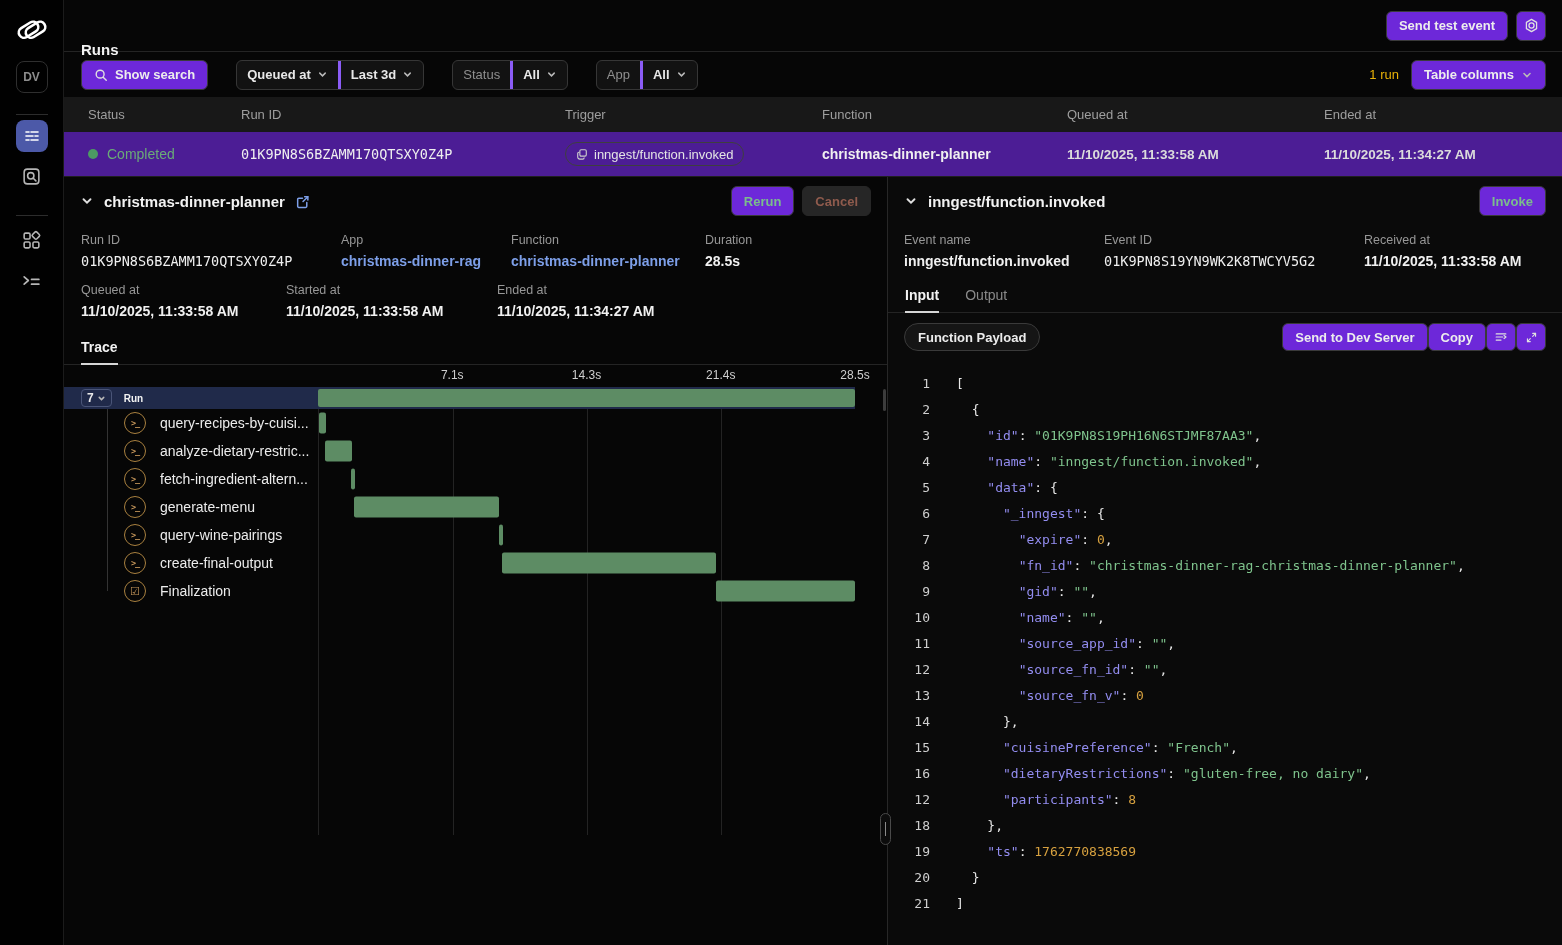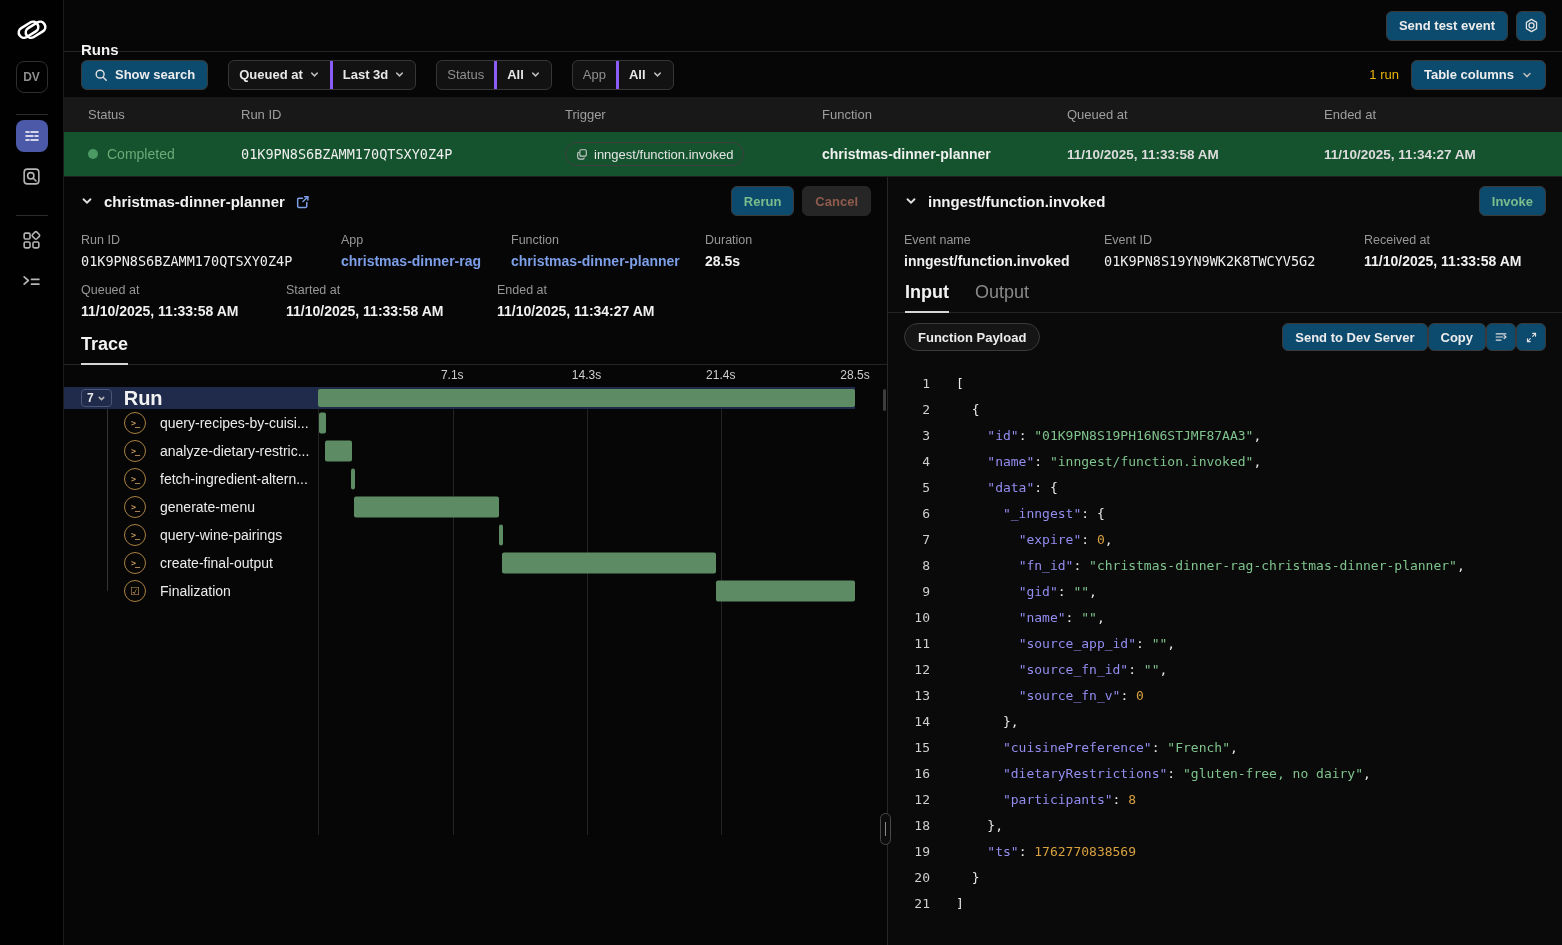--- a/index.html
+++ b/index.html
@@ -15,36 +15,36 @@
   .rail-hr.second { margin-top:23px; }
   .rail-item { margin-top:8px; width:32px; height:32px; border-radius:8px; display:flex; align-items:center; justify-content:center; cursor:pointer; }
   .rail-item.active { background:#4c59a8; margin-top:5px; }
   .rail-item svg { display:block; }
 
   
   .main { flex:1; display:flex; flex-direction:column; min-width:0; }
   .topbar { height:52px; flex:none; display:flex; align-items:center; padding:0 16px 0 17px; border-bottom:1px solid #242424; }
   .page-title { font-size:15px; font-weight:700; color:#f2f2f2;margin-top:47px; }
   .topbar-right { margin-left:auto; display:flex; align-items:center; gap:8px; }
-  .btn { height:30px; display:inline-flex; align-items:center; gap:7px; padding:0 12px; border:1px solid #3a3a3a; border-radius:6px; background:#0c4a6e; color:#ededed; font-size:13px; font-weight:600; cursor:pointer; white-space:nowrap; }
+  .btn { height:30px; display:inline-flex; align-items:center; gap:7px; padding:0 12px; border:1px solid #3a3a3a; border-radius:6px; background:#6d28d9; color:#ededed; font-size:13px; font-weight:600; cursor:pointer; white-space:nowrap; }
   .btn.icon-only { width:30px; padding:0; justify-content:center; }
 
-  .filterbar { height:45px; flex:none; display:flex; align-items:center; gap:20px; padding:0 16px 0 17px; }
+  .filterbar { height:45px; flex:none; display:flex; align-items:center; gap:28px; padding:0 16px 0 17px; }
   .split { height:30px; display:flex; align-items:stretch; border:1px solid #363636; border-radius:6px; background:#121212; overflow:hidden; cursor:pointer; }
   .split .seg { display:flex; align-items:center; gap:6px; padding:0 10px; font-size:13px; font-weight:600; }
   .split .seg + .seg { border-left:3px solid #8b5cf6; }
   .split .muted { color:#8f8f8f; font-weight:400; }
   .chev { color:#b8b8b8; flex:none; }
   .filter-right { margin-left:auto; display:flex; align-items:center; gap:12px; }
   .run-count { font-size:13px; color:#eab308; }
 
   
   .tgrid { display:grid; grid-template-columns:153px 324px 257px 245px 257px 1fr; align-items:center; padding-left:24px; }
   .thead { height:35px; background:#181818; color:#9e9e9e; font-size:13px; flex:none; }
-  .trow { height:45px; background:#14532d; border-bottom:1px solid #1f1f1f; flex:none; cursor:pointer; }
+  .trow { height:45px; background:#4c1d95; border-bottom:1px solid #1f1f1f; flex:none; cursor:pointer; }
   .status-cell { display:flex; align-items:center; gap:9px; }
   .dot { width:10px; height:10px; border-radius:50%; background:#4c9a63; }
   .status-text { color:#6aaa78; font-size:14px; font-weight:500; }
   .mono { font-family:"DejaVu Sans Mono", monospace; }
   .runid-cell { font-size:13.5px; color:#efefef; }
   .pill { display:inline-flex; align-items:center; gap:6px; height:24px; padding:0 10px; border:1px solid #3f3f3f; border-radius:12px; font-size:13px; color:#e4e4e4; max-width:100%; }
   .fn-cell { font-weight:700; font-size:14px; color:#f0f0f0; }
   .ts-cell { font-weight:600; font-size:13.5px; color:#dcdcdc; }
 
   
@@ -60,39 +60,39 @@
 
   .meta-label { font-size:12.5px; color:#979797; margin-bottom:6px; }
   .meta-value { font-size:14px; font-weight:700; color:#f0f0f0; }
   .meta-value.mono { font-size:13.5px; font-weight:500; }
   .meta-value.link { color:#7d9fe8; font-weight:600; cursor:pointer; }
   .meta-row1 { display:grid; grid-template-columns:260px 170px 194px 1fr; padding:8px 0 10px 17px; }
   .meta-row2 { display:grid; grid-template-columns:205px 211px 1fr; padding:4px 0 14px 17px; }
   .rmeta { display:grid; grid-template-columns:200px 260px 1fr; padding:8px 0 12px 16px; }
 
   .tabbar { height:32px; flex:none; border-bottom:1px solid #242424; display:flex; align-items:flex-end; gap:26px; padding:0 17px; }
-  .tab { font-size:18px; padding-bottom:9px; color:#8a8a8a; cursor:pointer; position:relative; }
+  .tab { font-size:14px; padding-bottom:9px; color:#8a8a8a; cursor:pointer; position:relative; }
   .tab.active { color:#f2f2f2; font-weight:600; }
   .tab.active::after { content:""; position:absolute; left:0; right:0; bottom:-1px; height:2px; background:#d6d6d6; }
 
   
   .wf { position:relative; height:470px; flex:none; }
   .wf-ticks { position:absolute; top:0; left:254px; right:32px; height:22px; }
   .wf-tick-label { position:absolute; top:3px; transform:translateX(-50%); font-size:12px; color:#cfcfcf; }
   .wf-gridlines { position:absolute; top:22px; bottom:0; left:254px; right:32px; border-left:1px solid #232323; pointer-events:none; }
   .wf-gridline { position:absolute; top:0; bottom:0; width:1px; background:#232323; }
   .wf-rows { position:absolute; top:22px; left:0; right:32px; }
   .wf-row { display:flex; align-items:center; height:28px; cursor:pointer; }
   .wf-row.root { height:22px; background:#202a4a; }
   .wf-name { width:254px; flex:none; display:flex; align-items:center; min-width:0; }
   .wf-track { flex:1; position:relative; height:100%; min-width:0; }
   .bar { position:absolute; top:50%; transform:translateY(-50%); height:21px; background:#5d8c64; border-radius:2px; min-width:3px; }
   .root .bar { height:18px; border-radius:2px; }
   .count-badge { margin-left:17px; display:inline-flex; align-items:center; gap:3px; height:18px; padding:0 5px; border:1px solid #4a5578; border-radius:4px; font-size:12px; font-weight:700; color:#e9e9e9; }
-  .root-label { margin-left:12px; font-size:20px; font-weight:700; color:#f2f2f2; }
+  .root-label { margin-left:12px; font-size:10px; font-weight:700; color:#f2f2f2; }
   .tree-line { position:absolute; left:43px; width:1px; background:#333; pointer-events:none; }
   .t-icon { margin-left:60px; width:22px; height:22px; flex:none; border:1px solid #a8803f; border-radius:50%; color:#c9995c; display:flex; align-items:center; justify-content:center; }
   .t-icon.terminal { font-family:"DejaVu Sans Mono", monospace; font-size:8.5px; font-weight:700; letter-spacing:-1px; }
   .t-icon.check { font-size:11px; }
   .t-label { margin-left:14px; font-size:14px; color:#ececec; white-space:nowrap; overflow:hidden; }
   .wf-scrollthumb { position:absolute; right:1px; top:24px; width:3px; height:22px; border-radius:2px; background:#3c3c3c; }
 
   .divider-handle { position:absolute; left:816px; top:636px; width:11px; height:32px; border:1px solid #4a4a4a; border-radius:6px; background:#0c0c0c; z-index:5; display:flex; align-items:center; justify-content:center; cursor:col-resize; }
   .divider-handle::after { content:""; width:1px; height:14px; background:#8a8a8a; }
 

